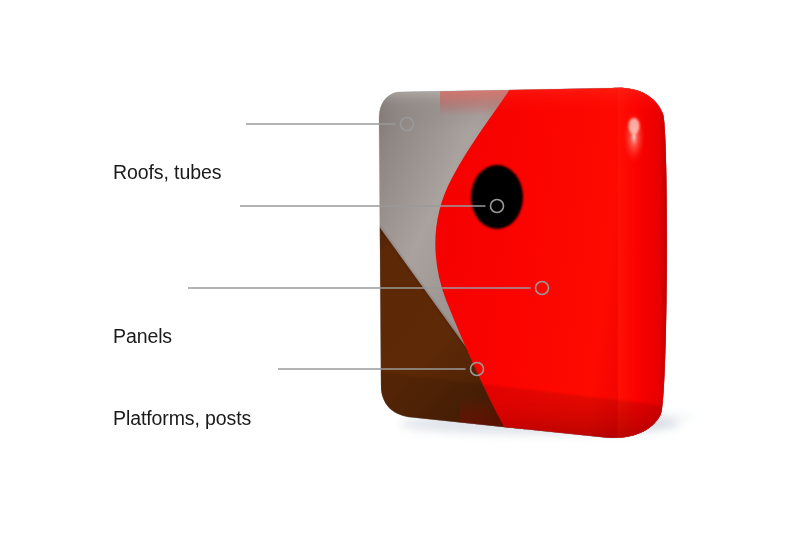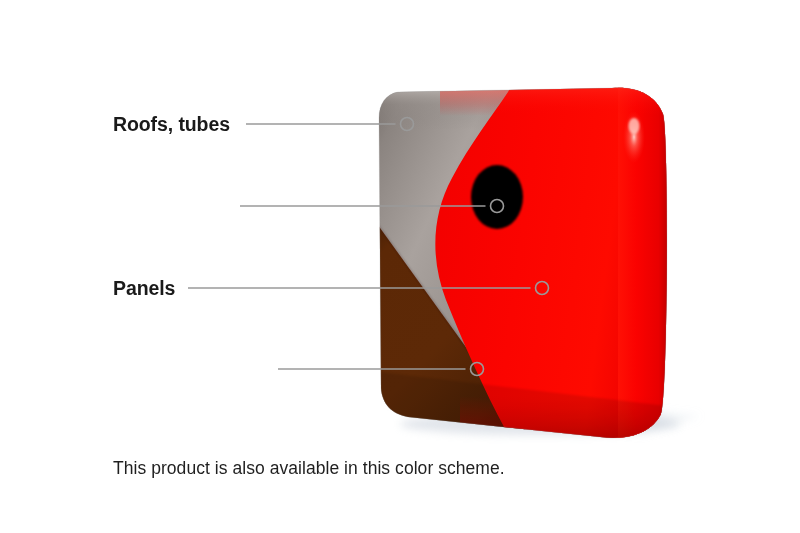--- a/index.html
+++ b/index.html
@@ -9,26 +9,27 @@
     font-family:"Liberation Sans", sans-serif;
     overflow:hidden;
     position:relative;
   }
   #stage{position:absolute;inset:0;width:800px;height:533px;}
   #scene{position:absolute;left:0;top:0;width:800px;height:533px;}
 
   .callout-label{
     position:absolute;
     font-family:"Liberation Sans", sans-serif;
-    font-weight:bold;
+    font-weight:normal;
     font-size:19.5px;
     color:#1a1a1a;
     white-space:nowrap;
     letter-spacing:-0.1px;
     transform:translateY(-50%);
+    margin-top:48px;
   }
   #caption{
     position:absolute;
     left:113px;
     top:468px;
     transform:translateY(-50%);
     font-family:"Liberation Sans", sans-serif;
     font-weight:normal;
     font-size:17.5px;
     color:#1f1f1f;
@@ -177,16 +178,16 @@
         <circle cx="497" cy="206" r="6.5" fill="none" stroke="#9a9a9a" stroke-width="1.6"></circle>
         <line x1="188" y1="288" x2="530.5" y2="288" stroke="#9a9a9a" stroke-width="1.5"></line>
         <circle cx="542" cy="288" r="6.5" fill="none" stroke="#9a9a9a" stroke-width="1.6"></circle>
         <line x1="278" y1="369" x2="465.5" y2="369" stroke="#9a9a9a" stroke-width="1.5"></line>
         <circle cx="477" cy="369" r="6.5" fill="none" stroke="#9a9a9a" stroke-width="1.6"></circle>
       </g>
   </svg>
 
   <div class="callout-label" style="left:113px;top:124px;">Roofs, tubes</div>
   <div class="callout-label" style="left:113px;top:288px;">Panels</div>
+  <div class="callout-label" style="left:113px;top:370px;">Platforms, posts</div>
 
-  <div id="caption">This product is also available in this color scheme.</div>
 
 </div>
 
 </body></html>

